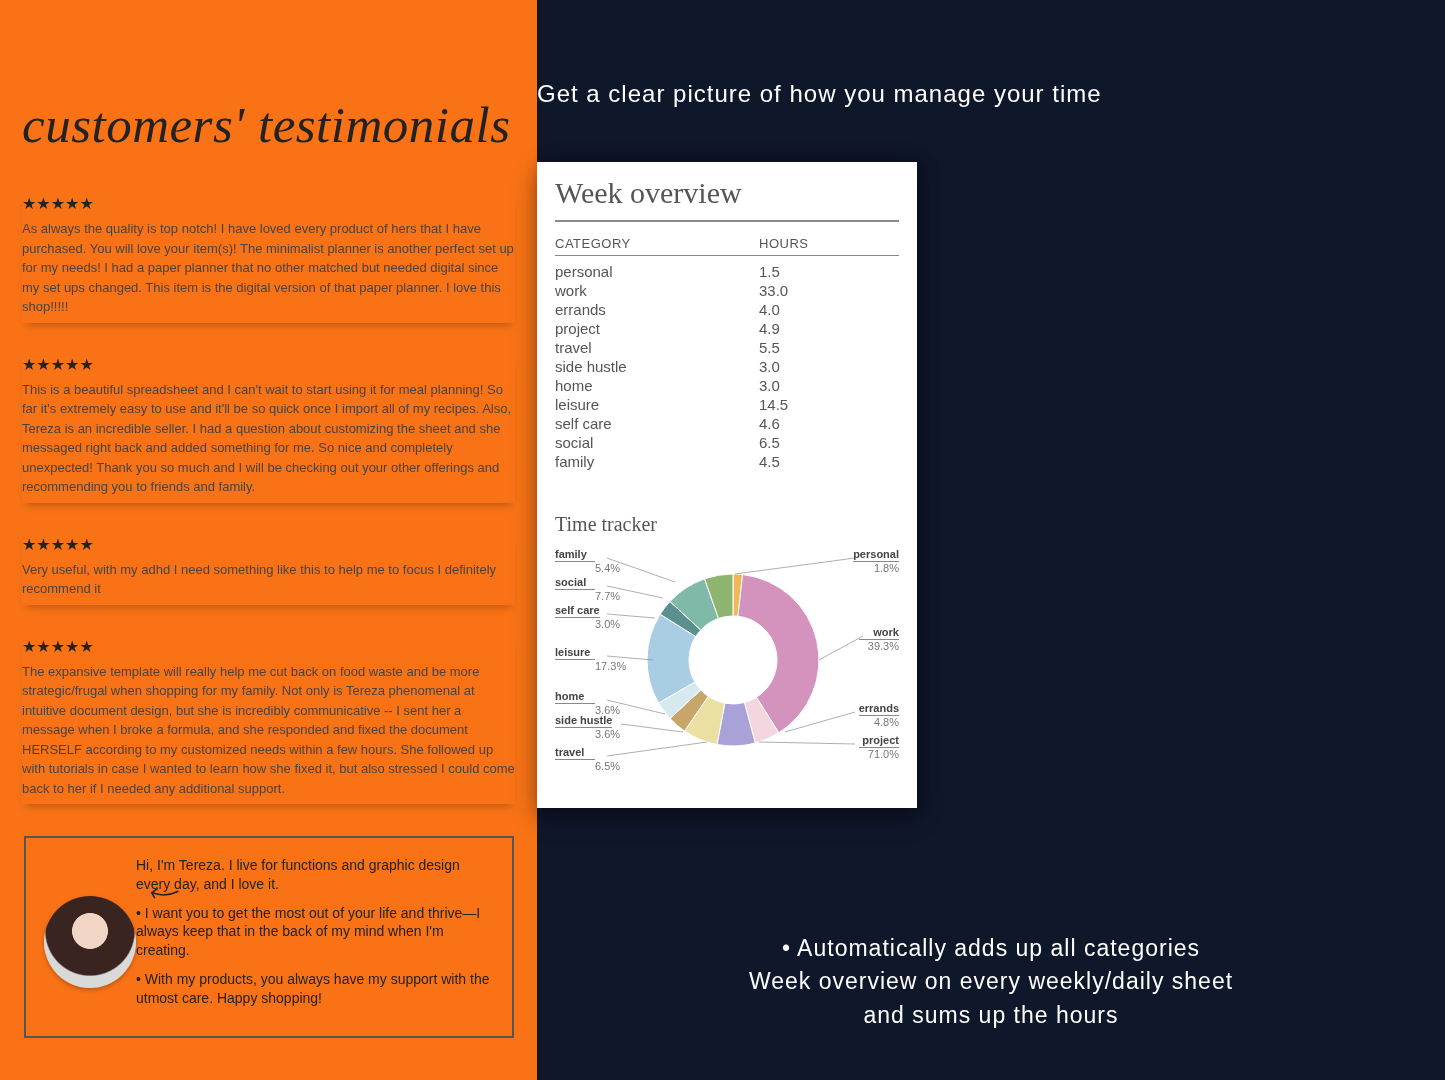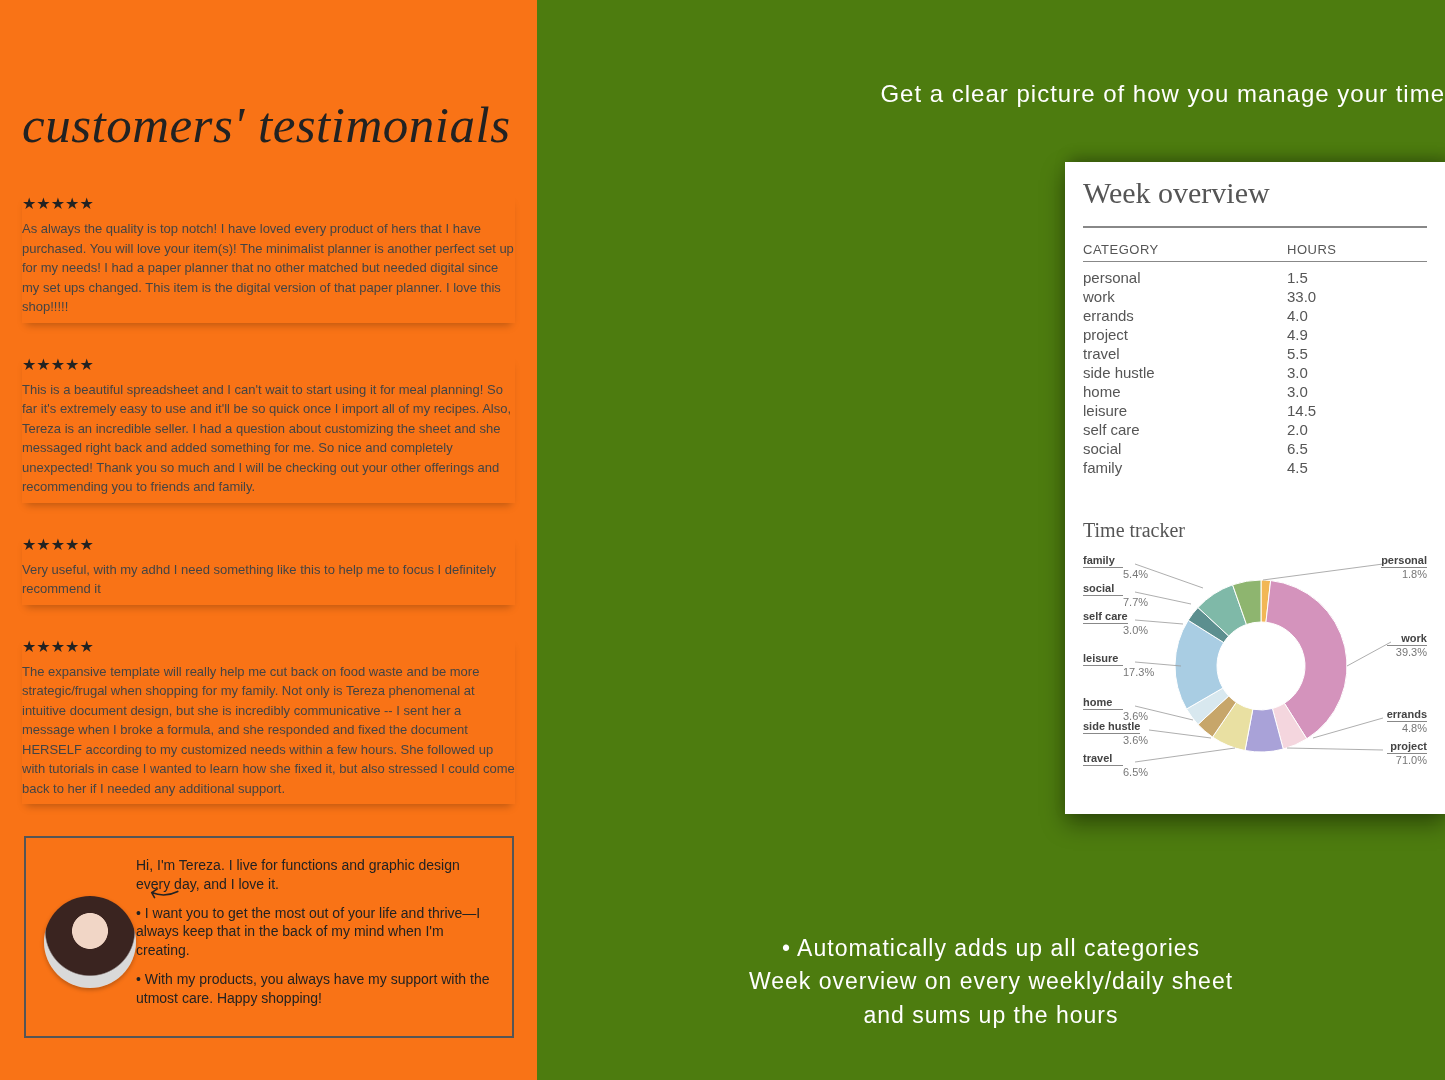--- a/index.html
+++ b/index.html
@@ -73,24 +73,24 @@
     font-size: 14px;
     color: #222;
     line-height: 1.35;
   }
   .intro-text p { margin-bottom: 10px; }
 
   
   .right {
     flex: 1;
     height: 1080px;
-    background: #4d7c0f;
+    background: #0f172a;
     display: flex;
     flex-direction: column;
-    align-items: flex-end;
+    align-items: flex-start;
     position: relative;
     color: #fff;
   }
   .right-top {
     font-size: 24px;
     font-weight: 500;
     letter-spacing: 1px;
     margin-top: 80px;
   }
   .sheet {
@@ -99,21 +99,21 @@
     color: #333;
     margin-top: 54px;
     padding: 14px 18px 28px 18px;
     box-shadow: 0 10px 22px rgba(0,0,0,0.4), 5px -4px 14px rgba(0,0,0,0.25);
   }
   .sheet-title {
     font-family: Georgia, "Times New Roman", serif;
     font-size: 30px;
     color: #555;
     border-bottom: 2px solid #888;
-    padding-bottom: 16px;
+    padding-bottom: 10px;
     margin-bottom: 14px;
     font-weight: normal;
   }
   .cat-header {
     display: flex;
     font-size: 13px;
     color: #555;
     letter-spacing: 0.5px;
     border-bottom: 1px solid #888;
     padding-bottom: 4px;
@@ -237,21 +237,21 @@
         <div class="cat-row">
           <div class="col-cat">home</div>
           <div class="col-hr">3.0</div>
         </div>
         <div class="cat-row">
           <div class="col-cat">leisure</div>
           <div class="col-hr">14.5</div>
         </div>
         <div class="cat-row">
           <div class="col-cat">self care</div>
-          <div class="col-hr">2.0</div>
+          <div class="col-hr">4.6</div>
         </div>
         <div class="cat-row">
           <div class="col-cat">social</div>
           <div class="col-hr">6.5</div>
         </div>
         <div class="cat-row">
           <div class="col-cat">family</div>
           <div class="col-hr">4.5</div>
         </div>
       </div>

